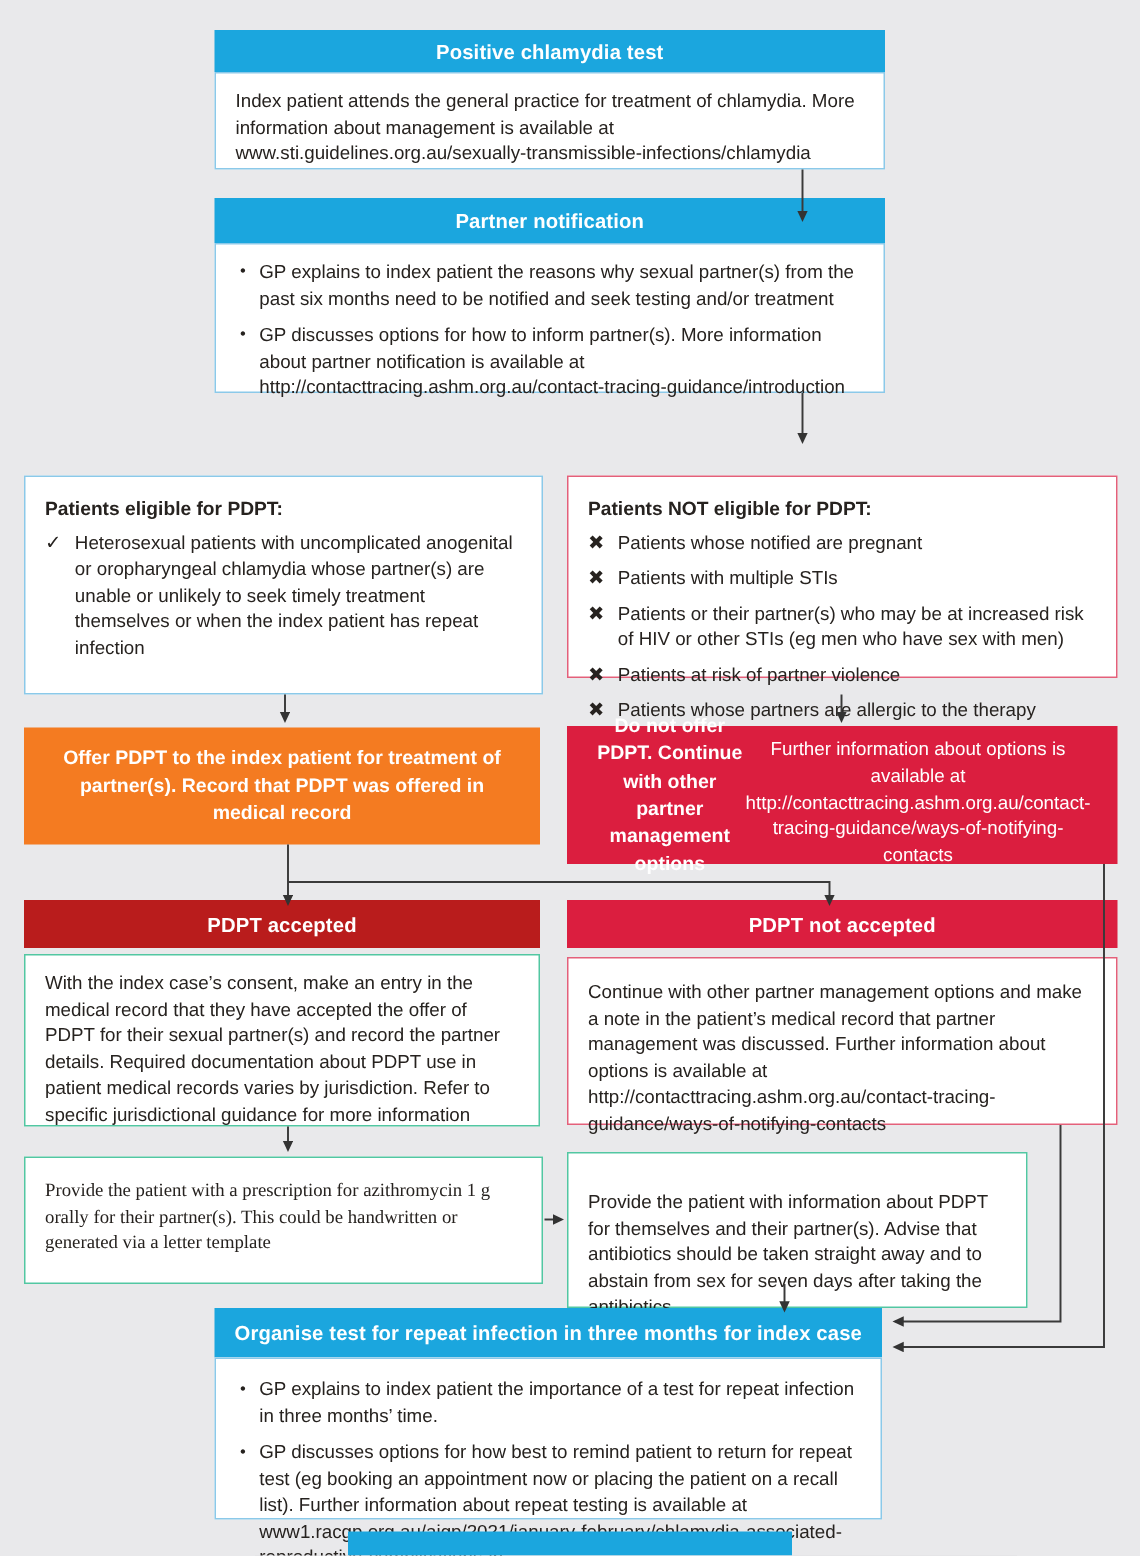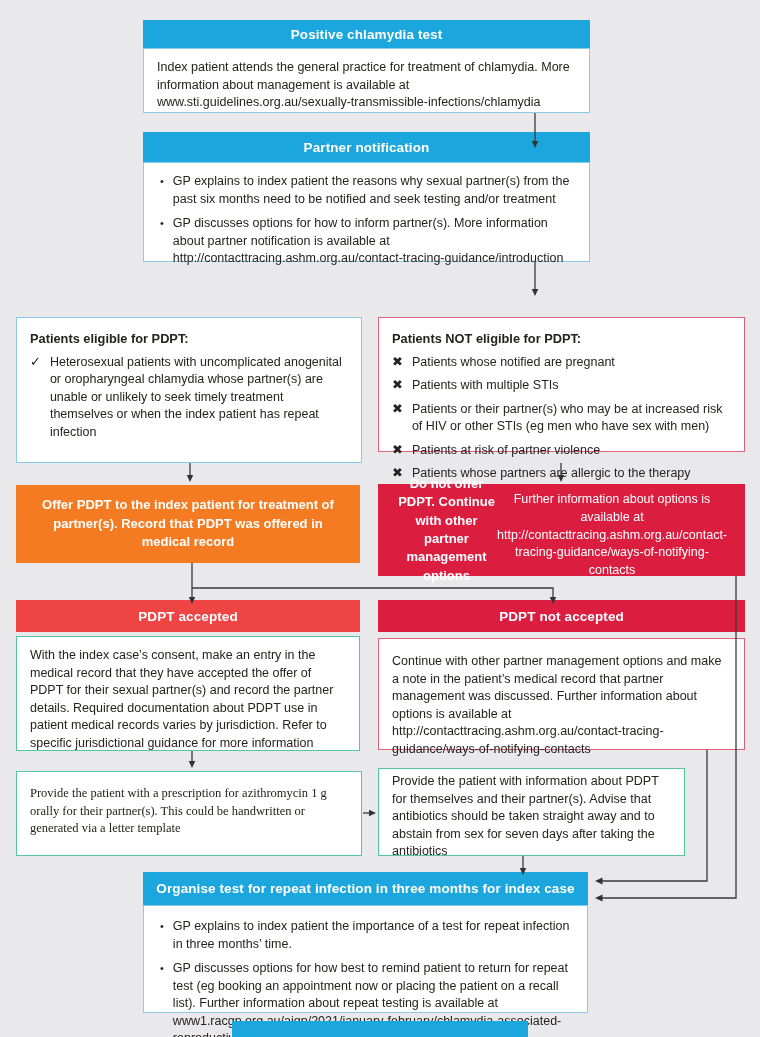--- a/index.html
+++ b/index.html
@@ -8,21 +8,21 @@
     position:relative;width:760px;height:1037px;background:#E9E9EB;
     font-family:"Liberation Sans","DejaVu Sans",sans-serif;
     color:#26221f;overflow:hidden;
   }
   .abs{position:absolute;box-sizing:border-box;}
   .hdr{
     display:flex;align-items:center;justify-content:center;text-align:center;
     color:#fff;font-weight:bold;font-size:13.5px;letter-spacing:.1px;
   }
   .blue{background:#1BA6DE;}
-  .green{background:#ef4444;}
+  .green{background:#b91c1c;}
   .red{background:#DB1E3F;}
   .orange{background:#F47B21;}
   .bodybox{
     background:#fff;border:1px solid #8BC9E9;
     font-size:12.5px;line-height:1.4;padding:10px 13px;
   }
   .bodybox.greenb{border-color:#52C7A2;}
   .bodybox.redb{border-color:#E4607A;}
   .boxheading{font-weight:bold;font-size:12.8px;margin:2px 0 6px 0;}
   .bullets{display:flex;flex-direction:column;gap:7px;}
@@ -121,21 +121,21 @@
     <span>PDPT not accepted</span>
   </div>
   <div class="abs bodybox redb" style="left:378px;top:638px;width:367px;height:112px;padding-top:14px;">
     <span>Continue with other partner management options and make a note in the patient’s medical record that partner management was discussed. Further information about options is available at http://contacttracing.ashm.org.au/contact-tracing-guidance/ways-of-notifying-contacts</span>
   </div>
 
   <div class="abs bodybox greenb" style="left:16px;top:771px;width:346px;height:85px;padding-top:13px;font-family:Liberation Serif, serif;">
     <span>Provide the patient with a prescription for azithromycin 1 g orally for their partner(s). This could be handwritten or generated via a letter template</span>
   </div>
 
-  <div class="abs bodybox greenb" style="left:378px;top:768px;width:307px;height:88px;padding-top:4px;">
+  <div class="abs bodybox greenb" style="left:378px;top:768px;width:307px;height:104px;padding-top:24px;">
     <span>Provide the patient with information about PDPT for themselves and their partner(s). Advise that antibiotics should be taken straight away and to abstain from sex for seven days after taking the antibiotics</span>
   </div>
 
   <div class="abs hdr blue" style="left:143px;top:872px;width:445px;height:33px;">
     <span>Organise test for repeat infection in three months for index case</span>
   </div>
   <div class="abs bodybox" style="left:143px;top:905px;width:445px;height:108px;padding-top:12px;">
     <div class="bullets">
       <div class="brow">
         <span class="dot">•</span>

